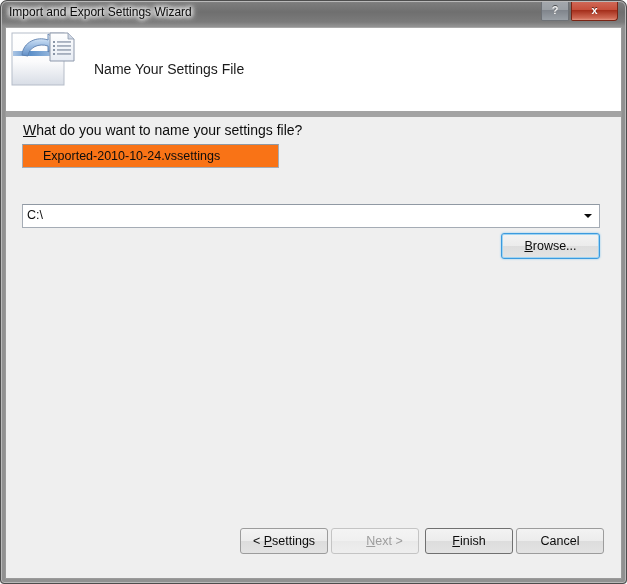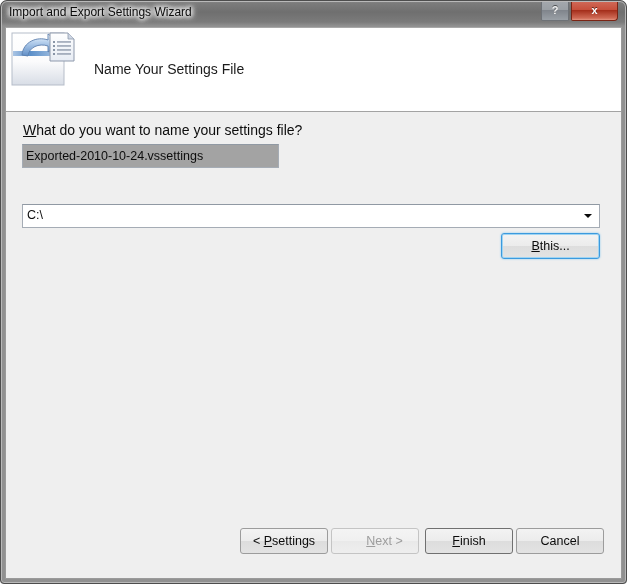--- a/index.html
+++ b/index.html
@@ -116,21 +116,21 @@
     z-index: 10;
   }
 
   
   #header {
     position: absolute;
     left: 0; top: 0;
     width: 615px;
     height: 83px;
     background: #ffffff;
-    border-bottom: 1px solid #a3a3a3;
+    border-bottom: 6px solid #a3a3a3;
   }
   #header-title {
     position: absolute;
     left: 88px;
     top: 33px;
     font-size: 14px;
     color: #1b1b1b;
   }
 
   
@@ -156,25 +156,25 @@
 
   #filename-input {
     position: absolute;
     left: 16px;
     top: 116px;
     width: 257px;
     height: 24px;
     box-sizing: border-box;
     border: 1px solid #a5acb5;
     border-top-color: #9099a3;
-    background: #a3a3a3;
+    background: #f97316;
     font-family: "Liberation Sans", sans-serif;
     font-size: 12.5px;
     color: #0d0d0d;
-    padding: 0 3px;
+    padding: 0 20px;
     outline: none;
   }
 
   #directory-combo {
     position: absolute;
     left: 16px;
     top: 176px;
     width: 578px;
     height: 24px;
     box-sizing: border-box;
@@ -304,21 +304,21 @@
 
     <input id="filename-input" type="text" value="Exported-2010-10-24.vssettings" style="">
 
 
     <div id="directory-combo">
       <span id="directory-value">C:\</span>
       <span id="combo-arrow"></span>
     </div>
 
     <div class="btn focused" id="btn-browse">
-      <span class="accel">B</span><span>this...</span>
+      <span class="accel">B</span><span>rowse...</span>
     </div>
 
     <div class="btn" id="btn-previous">
       <span>&lt; </span><span class="accel">P</span><span>settings</span>
     </div>
 
     <div class="btn disabled" id="btn-next">
       <span class="accel">N</span><span>ext &gt;</span>
     </div>
 

